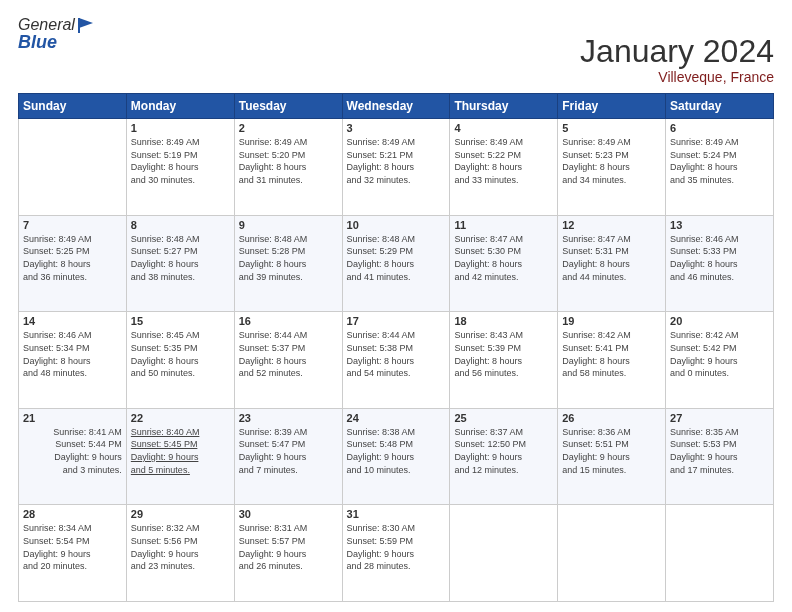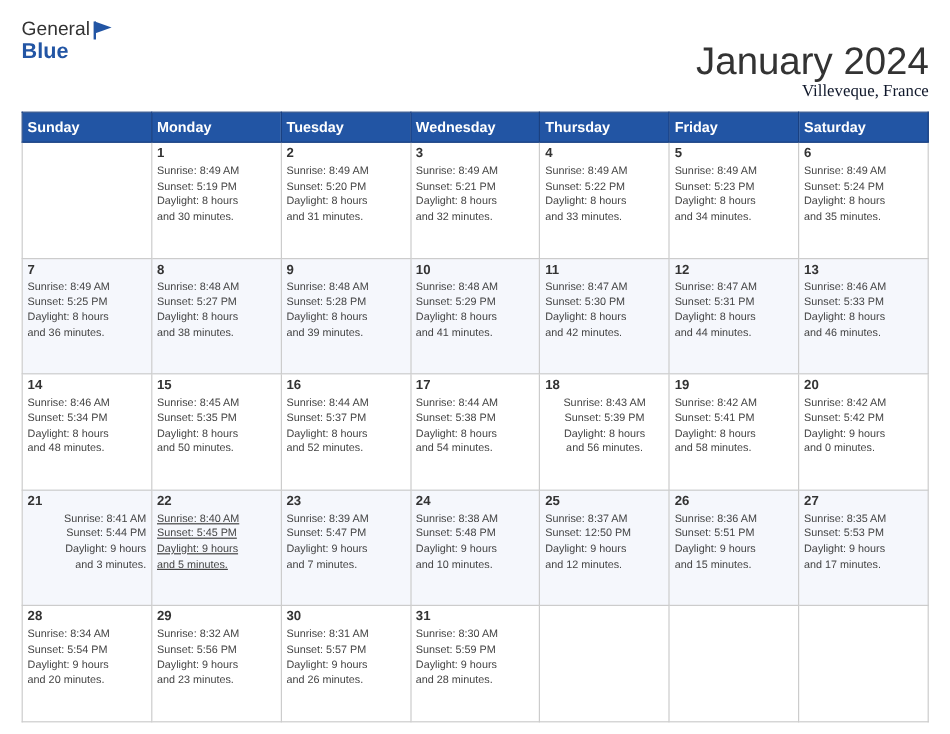--- a/index.html
+++ b/index.html
@@ -19,42 +19,42 @@
     }
     .header {
       display: flex;
       justify-content: space-between;
       align-items: flex-start;
       margin-bottom: 8px;
     }
     .logo {
       display: flex;
       align-items: flex-start;
+      font-style: italic;
     }
     .logo-general { color: #333; }
     .logo-blue { color: #2255a4; }
     .logo-icon {
       width: 18px;
       height: 18px;
       margin-left: 2px;
     }
     .title-block {
       text-align: right;
       margin-top: 18px;
     }
     .title-main {
       font-size: 32px;
       color: #333;
       font-weight: normal;
       line-height: 1.1;
     }
     .title-sub {
       font-size: 14px;
-      color: #0f172a;
-      font-family: Liberation Serif, serif;
+      color: #7f1d1d;
     }
     .calendar {
       width: 100%;
       border-collapse: collapse;
       flex: 1;
       padding-left: 28px;
     }
     .calendar th {
       background: #2255a4;
       color: #fff;
@@ -252,21 +252,21 @@
           </td>
           <td>
             <span class="day-num">17</span>
             <div class="day-info" style="white-space: pre-line;">Sunrise: 8:44 AM
 Sunset: 5:38 PM
 Daylight: 8 hours
 and 54 minutes.</div>
           </td>
           <td>
             <span class="day-num">18</span>
-            <div class="day-info" style="white-space: pre-line; text-align: center;">Sunrise: 8:43 AM
+            <div class="day-info" style="white-space: pre-line;">Sunrise: 8:43 AM
 Sunset: 5:39 PM
 Daylight: 8 hours
 and 56 minutes.</div>
           </td>
           <td>
             <span class="day-num">19</span>
             <div class="day-info" style="white-space: pre-line;">Sunrise: 8:42 AM
 Sunset: 5:41 PM
 Daylight: 8 hours
 and 58 minutes.</div>

